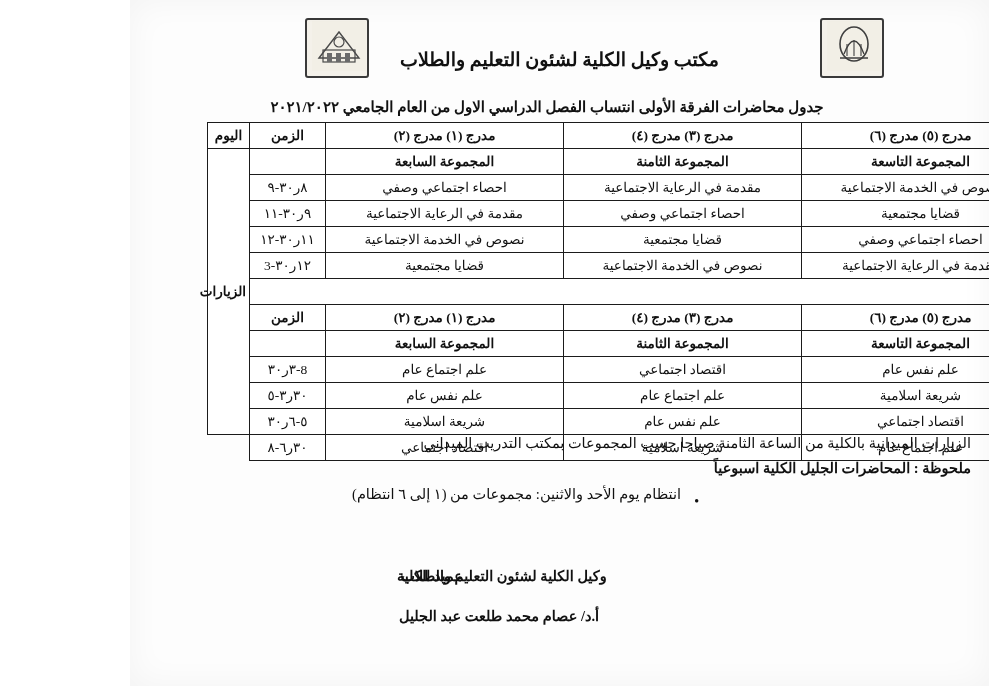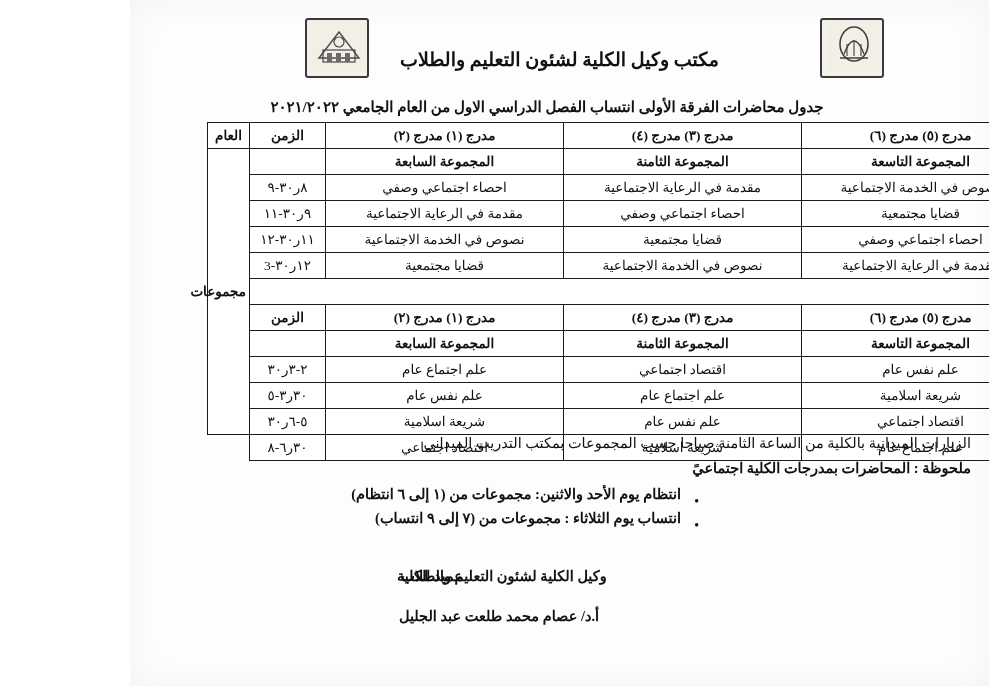--- a/index.html
+++ b/index.html
@@ -140,21 +140,21 @@
   .bullets {
     margin: 2px 0 0 0;
     padding: 0;
     list-style: none;
   }
   .bullets li {
     position: relative;
     padding-right: 290px;
     font-size: 14.5px;
     line-height: 24px;
-    font-weight: bold;
+    font-weight: normal;
   }
   .bullets li::before {
     content: "\25CF";
     position: absolute;
     right: 272px;
     font-size: 8px;
     top: 7px;
   }
 
   
@@ -219,29 +219,29 @@
         <col style="width:76px">
         <col style="width:42px">
       </colgroup>
       <tbody>
 
         <tr>
           <td class="hall-head">مدرج (٥)   مدرج (٦)</td>
           <td class="hall-head">مدرج (٣)   مدرج (٤)</td>
           <td class="hall-head">مدرج (١)   مدرج (٢)</td>
           <td class="time-head">الزمن</td>
-          <td class="day-head">العام</td>
+          <td class="day-head">اليوم</td>
         </tr>
 
         <tr>
           <td class="group-head">المجموعة التاسعة</td>
           <td class="group-head">المجموعة الثامنة</td>
           <td class="group-head">المجموعة السابعة</td>
           <td class="time-cell"></td>
-          <td class="day-cell" rowspan="11">مجموعات</td>
+          <td class="day-cell" rowspan="11">الزيارات</td>
         </tr>
 
         <tr>
           <td>نصوص في الخدمة الاجتماعية</td>
           <td>مقدمة في الرعاية الاجتماعية</td>
           <td>احصاء اجتماعي وصفي</td>
           <td class="time-cell">٨ر٣٠-٩</td>
         </tr>
         <tr>
           <td>قضايا مجتمعية</td>
@@ -280,21 +280,21 @@
           <td class="group-head">المجموعة التاسعة</td>
           <td class="group-head">المجموعة الثامنة</td>
           <td class="group-head">المجموعة السابعة</td>
           <td class="time-cell"></td>
         </tr>
 
         <tr>
           <td>علم نفس عام</td>
           <td>اقتصاد اجتماعي</td>
           <td>علم اجتماع عام</td>
-          <td class="time-cell">٢-٣ر٣٠</td>
+          <td class="time-cell">8-٣ر٣٠</td>
         </tr>
         <tr>
           <td>شريعة اسلامية</td>
           <td>علم اجتماع عام</td>
           <td>علم نفس عام</td>
           <td class="time-cell">٣٠ر٣-٥</td>
         </tr>
         <tr>
           <td>اقتصاد اجتماعي</td>
           <td>علم نفس عام</td>
@@ -306,24 +306,23 @@
           <td>شريعة اسلامية</td>
           <td>اقتصاد اجتماعي</td>
           <td class="time-cell">٣٠ر٦-٨</td>
         </tr>
       </tbody>
     </table>
   </div>
 
   <div class="notes">
     <div class="line1">الزيارات الميدانية بالكلية من الساعة الثامنة صباحا حسب المجموعات بمكتب التدريب الميداني</div>
-    <div class="line2">ملحوظة : المحاضرات بمدرجات الكلية اجتماعيً</div>
+    <div class="line2">ملحوظة : المحاضرات الجليل الكلية اسبوعياً</div>
     <ul class="bullets">
       <li>انتظام يوم الأحد والاثنين: مجموعات من (١ إلى ٦ انتظام)</li>
-      <li>انتساب يوم الثلاثاء : مجموعات من (٧ إلى ٩ انتساب)</li>
     </ul>
   </div>
 
   <div class="sig sig-right-title">وكيل الكلية لشئون التعليم والطلاب</div>
   <div class="sig sig-left-title">عميد الكلية</div>
   <div class="sig sig-right-name">أ.د/ عصام محمد طلعت عبد الجليل</div>
 
   <div class="scan-edge"></div>
 </div>
 

